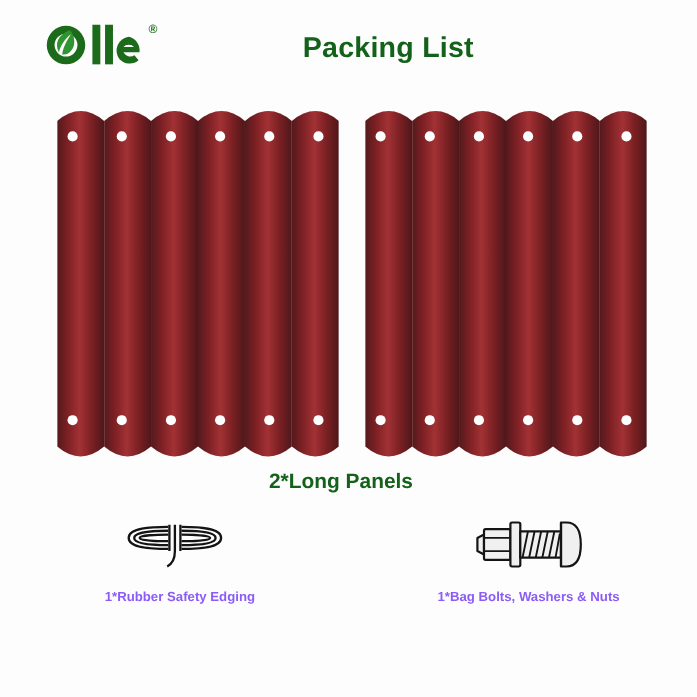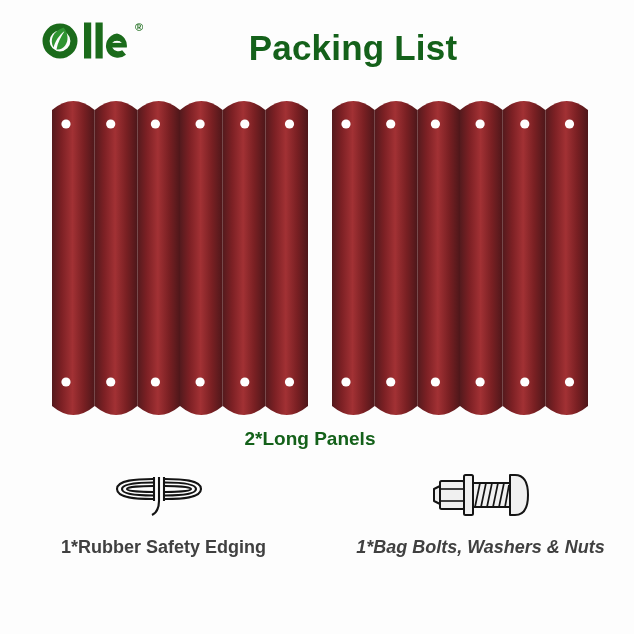--- a/index.html
+++ b/index.html
@@ -18,44 +18,44 @@
     display:flex;align-items:flex-start;
   }
   .brand-mark{display:block;}
   .brand-reg{
     font-size:11px;color:#1b6b1b;font-weight:700;
     margin-left:1px;margin-top:2px;line-height:1;
   }
   .title{
     position:absolute;left:0;top:28px;width:634px;
     text-align:center;
-    font-size:35px;font-weight:700;letter-spacing:0.2px;
+    font-size:26px;font-weight:700;letter-spacing:0.2px;
     color:#14611a;
   }
   .title-shift{display:inline-block;transform:translateX(36px);}
 
   
   .panels{position:absolute;left:0;top:96px;width:634px;height:330px;}
   .panel{position:absolute;top:0;width:256px;height:324px;}
   .panel-left{left:52px;}
   .panel-right{left:332px;}
   .panel svg{display:block;}
 
   .caption-panels{
     position:absolute;left:0;top:428px;width:620px;
     text-align:center;font-size:19px;font-weight:700;color:#14611a;
   }
 
   
   .acc{position:absolute;top:462px;width:317px;}
   .acc-left{left:0;}
-  .acc-right{left:317px;font-style:italic;}
+  .acc-right{left:317px;}
   .acc-icon{height:66px;display:flex;align-items:center;justify-content:center;}
   .acc-label{
-    text-align:center;font-size:18px;font-weight:700;color:#404040;
+    text-align:center;font-size:12px;font-weight:700;color:#8b5cf6;
     line-height:1.45;margin-top:6px;padding-left:10px;
   }
   .acc-label .sub{display:block;}
 </style>
 </head>
 <body>
 
 <div class="page">
 
   <div class="brand">

